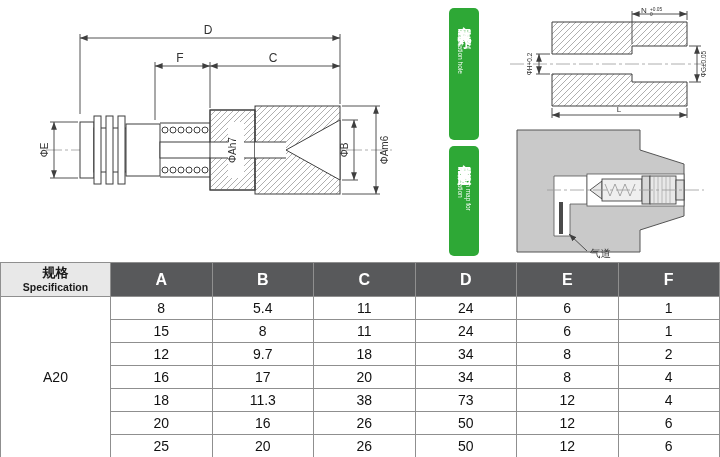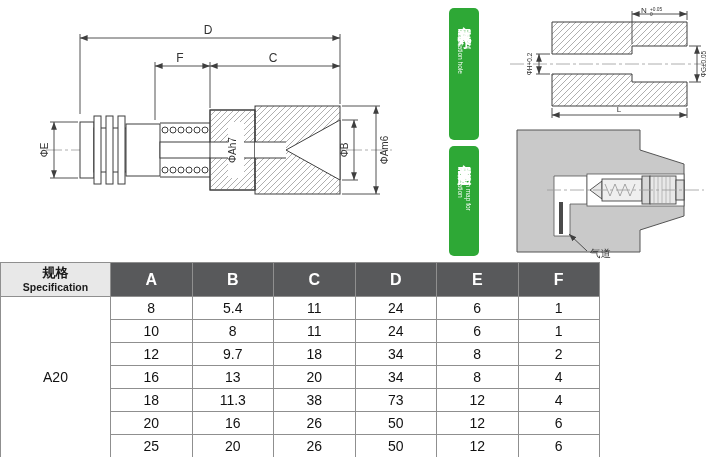--- a/index.html
+++ b/index.html
@@ -11,21 +11,21 @@
 
   
   .banner{position:absolute;left:449px;width:30px;background:#2ea836;border-radius:5px;color:#fff;
           display:flex;flex-direction:column;align-items:center;padding:8px 0 6px;overflow:hidden}
   #banner-hole{top:8px;min-height:118px}
   #banner-install{top:146px;min-height:96px}
   .banner .cn{writing-mode:vertical-rl;text-orientation:upright;font-size:13.5px;font-weight:bold;letter-spacing:2px}
   .banner .en{writing-mode:vertical-rl;font-size:6.5px;height:46px;line-height:1.3;margin-top:3px}
 
   
-  table.spec{position:absolute;left:0;top:262px;width:600px;border-collapse:collapse;table-layout:fixed}
+  table.spec{position:absolute;left:0;top:262px;width:720px;border-collapse:collapse;table-layout:fixed}
   .spec th,.spec td{border:1px solid #8f8f8f;text-align:center;vertical-align:middle;padding:0}
   .spec thead th{background:#58595b;color:#fff;font-size:16px;font-weight:bold;height:33px}
   .spec th.spec-head{background:#e8e8e8;color:#1a1a1a}
   .spec-cn{font-size:13px;font-weight:bold;line-height:1.15}
   .spec-en{font-size:10.5px;font-weight:bold;line-height:1.15}
   .spec tbody td{background:#fff;font-size:14px;height:22px;color:#111}
   col.col-spec{width:110px}
 </style>
 </head>
 <body>
@@ -218,38 +218,38 @@
       <tr>
         <td rowspan="7" class="spec-val">A20</td>
         <td>8</td>
         <td>5.4</td>
         <td>11</td>
         <td>24</td>
         <td>6</td>
         <td>1</td>
       </tr>
       <tr>
-        <td>10</td>
+        <td>15</td>
         <td>8</td>
         <td>11</td>
         <td>24</td>
         <td>6</td>
         <td>1</td>
       </tr>
       <tr>
         <td>12</td>
         <td>9.7</td>
         <td>18</td>
         <td>34</td>
         <td>8</td>
         <td>2</td>
       </tr>
       <tr>
         <td>16</td>
-        <td>13</td>
+        <td>17</td>
         <td>20</td>
         <td>34</td>
         <td>8</td>
         <td>4</td>
       </tr>
       <tr>
         <td>18</td>
         <td>11.3</td>
         <td>38</td>
         <td>73</td>

